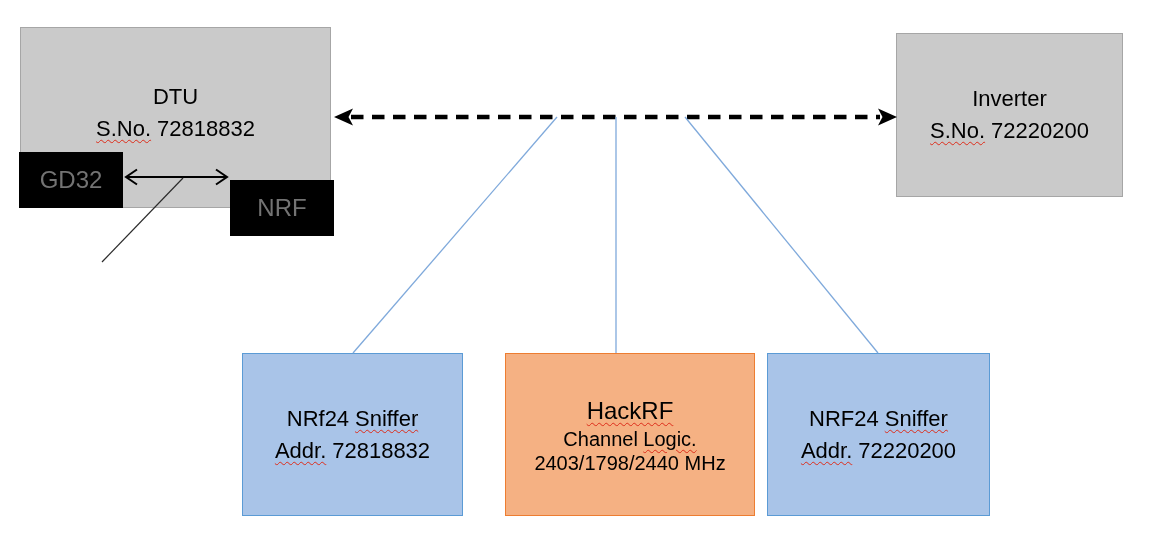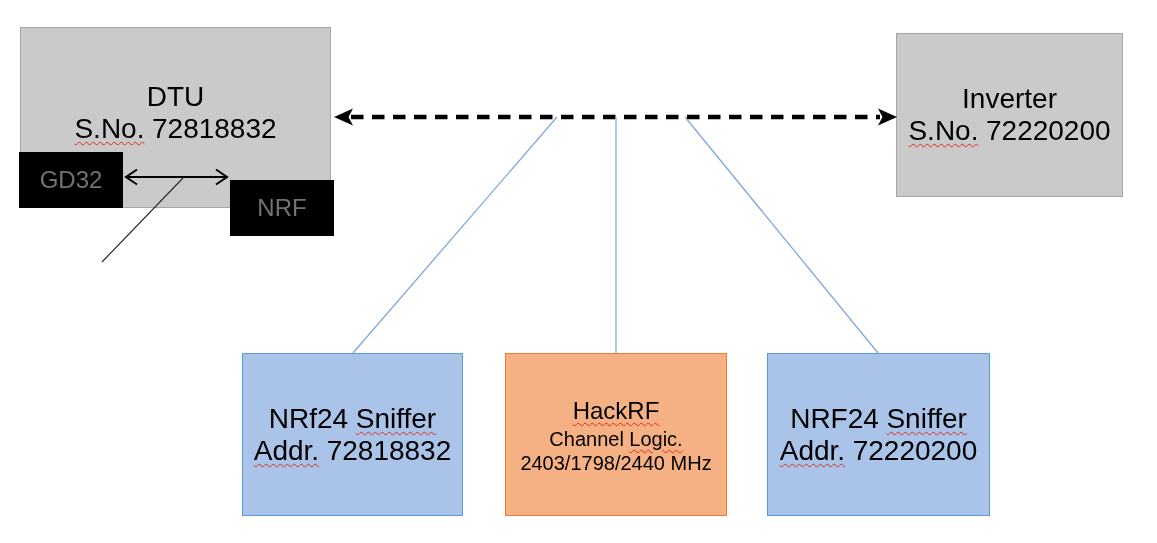--- a/index.html
+++ b/index.html
@@ -48,21 +48,21 @@
   .orange-box {
     background: var(--orange-fill);
     border: 1.5px solid var(--orange-border);
   }
   .line {
     display: flex;
     justify-content: center;
     align-items: baseline;
     gap: 0.27em;
     line-height: 32px;
-    font-size: 28px;
+    font-size: 22px;
     white-space: nowrap;
   }
   .line.small {
     font-size: 20px;
     line-height: 24px;
   }
   .line.title-lg {
     font-size: 24px;
   }
   .squiggle {
@@ -71,21 +71,21 @@
     text-decoration-color: var(--squiggle-red);
     text-decoration-thickness: 1px;
     text-underline-offset: 3px;
   }
   #dtu-box { left: 20px;  top: 27px;  width: 311px; height: 181px; padding-bottom: 10px; }
   #gd32-chip { left: 19px;  top: 152px; width: 104px; height: 56px; }
   #nrf-chip  { left: 230px; top: 152px; width: 104px; height: 56px; margin-top: 28px; }
   #logic-box { left: 21px;  top: 262px; width: 161px; height: 71px; }
   #inverter-box { left: 896px; top: 33px; width: 227px; height: 164px; }
   #sniffer-left-box  { left: 242px; top: 353px; width: 221px; height: 163px; }
-  #hackrf-box        { left: 505px; top: 353px; width: 222px; height: 163px; }
+  #hackrf-box        { left: 505px; top: 353px; width: 250px; height: 163px; }
   #sniffer-right-box { left: 767px; top: 353px; width: 223px; height: 163px; }
   #connector-layer {
     position: absolute;
     left: 0; top: 0;
     width: 1157px;
     height: 543px;
     z-index: 3;
     pointer-events: none;
   }
   .dashed-link {

